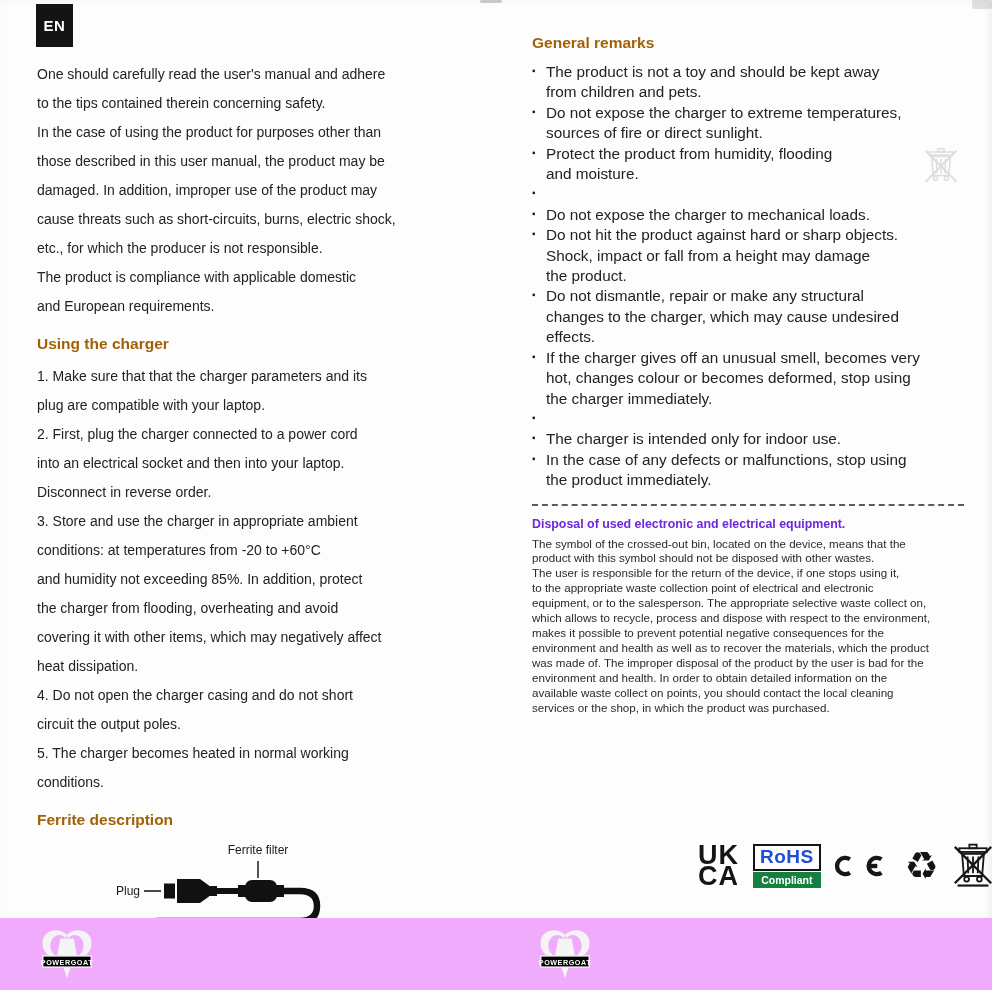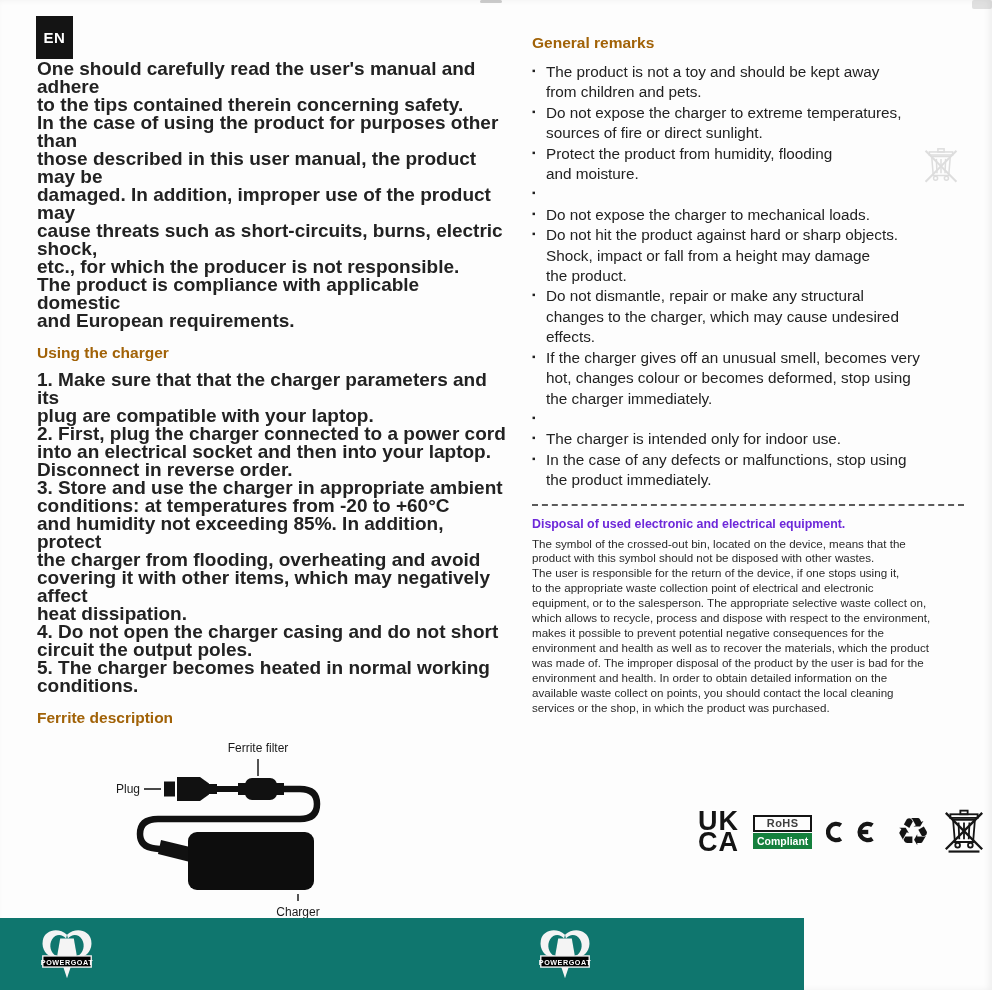--- a/index.html
+++ b/index.html
@@ -5,52 +5,52 @@
   * { margin: 0; padding: 0; box-sizing: border-box; }
   html, body { background: #e8e8e8; }
   body { font-family: "Liberation Sans", "DejaVu Sans", sans-serif; }
   .page {
     position: relative; width: 992px; height: 990px;
     background: #fdfdfd; overflow: hidden; color: #1f1f1f;
     box-shadow: inset -3px 0 6px rgba(0,0,0,.06);
   }
   .scan-smudge { position:absolute; background:#6f6f6f; opacity:.35; border-radius:2px; }
   .lang-badge {
-    position: absolute; left: 36px; top: 16px; width: 37px; height: 43px;
+    position: absolute; left: 36px; top: 4px; width: 37px; height: 43px;
     background: #141414; color: #fff; font-weight: bold; font-size: 15px;
     display: flex; align-items: center; justify-content: center; letter-spacing: .5px;
   }
   .col-left { position: absolute; left: 37px; top: 60px; width: 470px; }
   .col-right { position: absolute; left: 532px; top: 34px; width: 434px; }
   h2.sect { font-size: 15.5px; font-weight: bold; color: #a16207; }
-  .para { font-size: 19px; line-height: 18px; white-space: pre-line; color: #222; font-weight: bold; }
+  .para { font-size: 14px; line-height: 29px; white-space: pre-line; color: #222; }
   .col-left h2 { margin-bottom: 9px; }
   .mt { margin-top: 14px; }
   .diagram-wrap { margin: 4px 0 0 23px; width: 330px; }
   .set-row { margin-top: 12px; font-size: 13.8px; color: #222; display: flex; align-items: baseline; gap: 7px; }
   .set-row .lbl { font-weight: bold; }
   .sq { font-size: 10px; position: relative; top: -1px; color: #222; }
   
   .remarks { list-style: none; margin-top: 10px; }
   .remarks li { display: flex; font-size: 15.3px; line-height: 20.4px; color: #222; }
   .remarks .b { width: 14px; flex: 0 0 14px; font-size: 10px; line-height: 20.4px; position: relative; top: -1px; }
   .remarks .t { white-space: pre-line; }
   .dash-sep { border: none; border-top: 2px dashed #5b5b5b; margin: 13px 2px 11px 0; }
   .disposal-h { font-size: 12.4px; font-weight: bold; color: #6d28d9; margin-bottom: 6px; }
   .disposal-p { font-size: 11.6px; line-height: 14.9px; white-space: pre-line; color: #2a2a2a; }
   
-  .badges { position: absolute; left: 698px; top: 809px; display: flex; align-items: center; gap: 14px; }
+  .badges { position: absolute; left: 698px; top: 843px; display: flex; align-items: center; gap: 14px; }
   .ukca { font-weight: bold; font-size: 27px; line-height: 21px; letter-spacing: 1px; color: #141414; text-align: center; }
   .rohs { display: inline-block; text-align: center; }
-  .rohs .top { border: 2.5px solid #141414; font-weight: bold; font-size: 11px; padding: 0 5px 1px; letter-spacing: .5px; color: #404040; }
+  .rohs .top { border: 2.5px solid #141414; font-weight: bold; font-size: 19px; padding: 0 5px 1px; letter-spacing: .5px; color: #1d4ed8; }
   .rohs .bot { background: #15803d; color: #fff; font-weight: bold; font-size: 10.5px; padding: 1.5px 4px 2.5px; margin-top: 1px; }
   .recycle { font-size: 38px; line-height: 1; color: #141414; font-family: "DejaVu Sans", sans-serif; }
   .weee-faint { position: absolute; left: 924px; top: 146px; opacity: .13; }
   
-  .footer-bar { position: absolute; left: 0; bottom: 0; width: 804px; height: 72px; background: #0f766e; }
+  .footer-bar { position: absolute; left: 0; bottom: 0; width: 992px; height: 72px; background: #f0abfc; }
   .brand { position: absolute; top: 7px; }
   .brand.one { left: 36px; }
   .brand.two { left: 534px; }
 </style>
 </head>
 <body>
 
 <div class="page">
 
   <div class="scan-smudge" style="left:480px;top:0;width:22px;height:3px;"></div>

